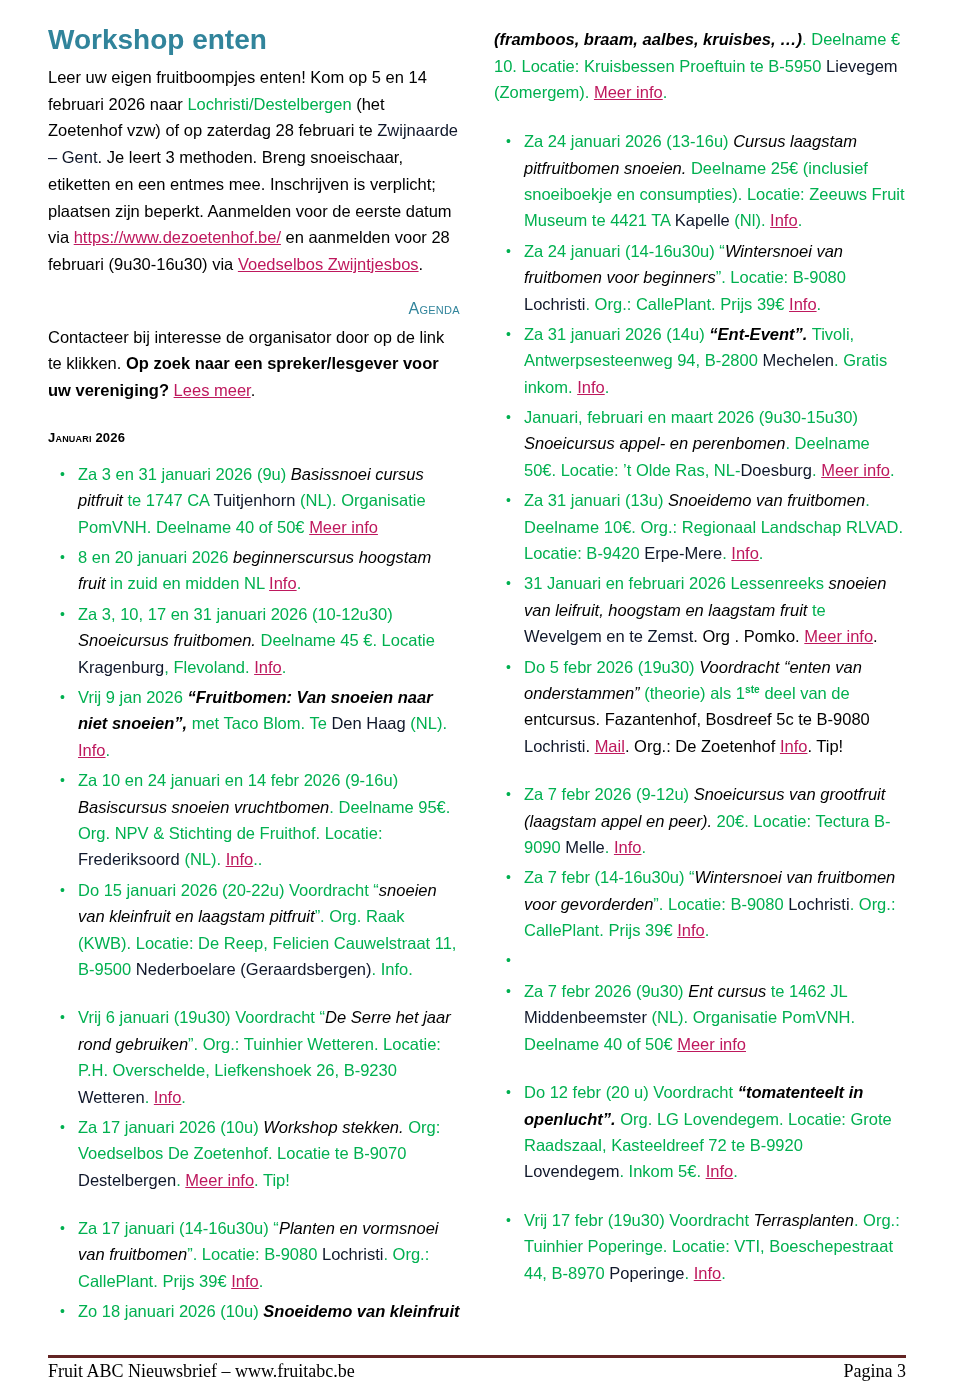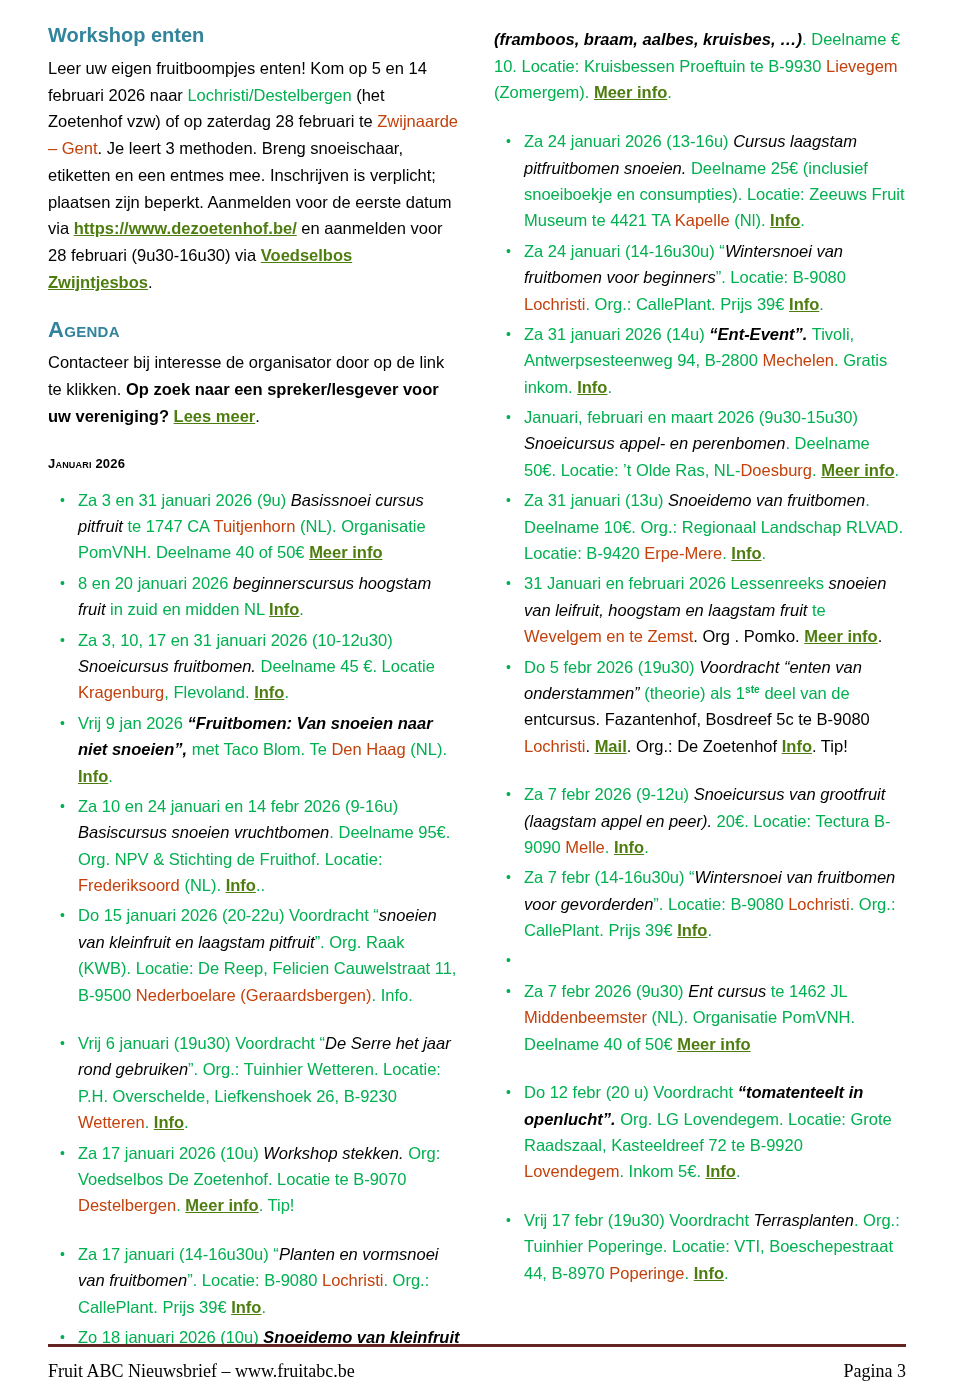--- a/index.html
+++ b/index.html
@@ -8,27 +8,28 @@
     font-family:"Liberation Sans",sans-serif;
     color:#000;
   }
   .page{
     position:relative;width:954px;height:1400px;box-sizing:border-box;
     padding:16px 48px 0 48px;overflow:hidden;background:#fff;
   }
   .columns{display:flex;gap:34px;}
   .col{width:412px;flex:0 0 412px;}
   h1{
-    font-size:20px;color:#31849B;font-weight:bold;
+    font-size:28px;color:#31849B;font-weight:bold;
     margin:8px 0 8px 0;
   }
   h2{
-    font-size:22px;color:#31849B;font-weight:bold;
+    font-size:16px;color:#31849B;font-weight:normal;
     font-variant:small-caps;letter-spacing:.3px;
     margin:22px 0 6px 0;
+    text-align:right;
   }
   h3{
     font-size:13px;color:#000;font-weight:bold;
     font-variant:small-caps;letter-spacing:.2px;
     margin:26px 0 16px 0;
   }
   .body{font-size:16.5px;line-height:1.62;margin:0;}
   .agenda-p{margin-bottom:12px;}
   ul.agenda{list-style:none;margin:0;padding:0;}
   ul.agenda li{
@@ -37,32 +38,32 @@
   }
   ul.agenda li.gap{margin-top:22px;}
   .bullet{
     flex:0 0 30px;width:30px;box-sizing:border-box;
     padding-left:12px;color:#00B050;font-size:14px;line-height:1.9;
   }
   .itext{flex:1;}
   
   .k{color:#000;}
   .g{color:#00B050;}
-  .t{color:#c2410c;}
+  .t{color:#0f172a;}
   .i{font-style:italic;color:#000;}
   .bi{font-style:italic;font-weight:bold;color:#000;}
   .b{font-weight:bold;color:#000;}
-  .a{color:#4d7c0f;text-decoration:underline;cursor:pointer;font-weight:bold;}
+  .a{color:#be185d;text-decoration:underline;cursor:pointer;}
   .sup{vertical-align:super;font-size:0.62em;font-weight:bold;}
   .cont{margin-top:10px;margin-bottom:0;}
   .footer{
     position:absolute;left:48px;right:48px;bottom:18px;
     display:flex;justify-content:space-between;
     font-family:"Liberation Serif",serif;font-size:18px;color:#000;
-    border-top:3px solid #632423;padding-top:14px;
+    border-top:3px solid #632423;padding-top:3px;
   }
 </style>
 </head>
 <body>
 
 <div class="page">
   <div class="columns">
 
     <div class="col">
       <h1>Workshop enten</h1>
@@ -108,21 +109,21 @@
             <span class="itext"><span class="g">Za 17 januari (14-16u30u) “</span><span class="i">Planten en vormsnoei van fruitbomen</span><span class="g">”. Locatie: B-9080 </span><span class="t">Lochristi</span><span class="g">. Org.: CallePlant. Prijs 39€ </span><span class="a">Info</span><span class="g">.</span></span>
           </li>
           <li>
             <span class="bullet">•</span>
             <span class="itext"><span class="g">Zo 18 januari 2026 (10u) </span><span class="bi">Snoeidemo van kleinfruit</span></span>
           </li>
         </ul>
     </div>
 
     <div class="col">
-      <p class="body cont"><span class="bi">(framboos, braam, aalbes, kruisbes, …)</span><span class="g">. Deelname € 10. Locatie: Kruisbessen Proeftuin te B-9930 </span><span class="t">Lievegem</span><span class="g"> (Zomergem). </span><span class="a">Meer info</span><span class="g">.</span></p>
+      <p class="body cont"><span class="bi">(framboos, braam, aalbes, kruisbes, …)</span><span class="g">. Deelname € 10. Locatie: Kruisbessen Proeftuin te B-5950 </span><span class="t">Lievegem</span><span class="g"> (Zomergem). </span><span class="a">Meer info</span><span class="g">.</span></p>
       <ul class="agenda">
           <li class="gap">
             <span class="bullet">•</span>
             <span class="itext"><span class="g">Za 24 januari 2026 (13-16u) </span><span class="i">Cursus laagstam pitfruitbomen snoeien.</span><span class="g"> Deelname 25€ (inclusief snoeiboekje en consumpties). Locatie: Zeeuws Fruit Museum te 4421 TA </span><span class="t">Kapelle</span><span class="g"> (Nl). </span><span class="a">Info</span><span class="g">.</span></span>
           </li>
           <li>
             <span class="bullet">•</span>
             <span class="itext"><span class="g">Za 24 januari (14-16u30u) “</span><span class="i">Wintersnoei van fruitbomen voor beginners</span><span class="g">”. Locatie: B-9080 </span><span class="t">Lochristi</span><span class="g">. Org.: CallePlant. Prijs 39€ </span><span class="a">Info</span><span class="g">.</span></span>
           </li>
           <li>

